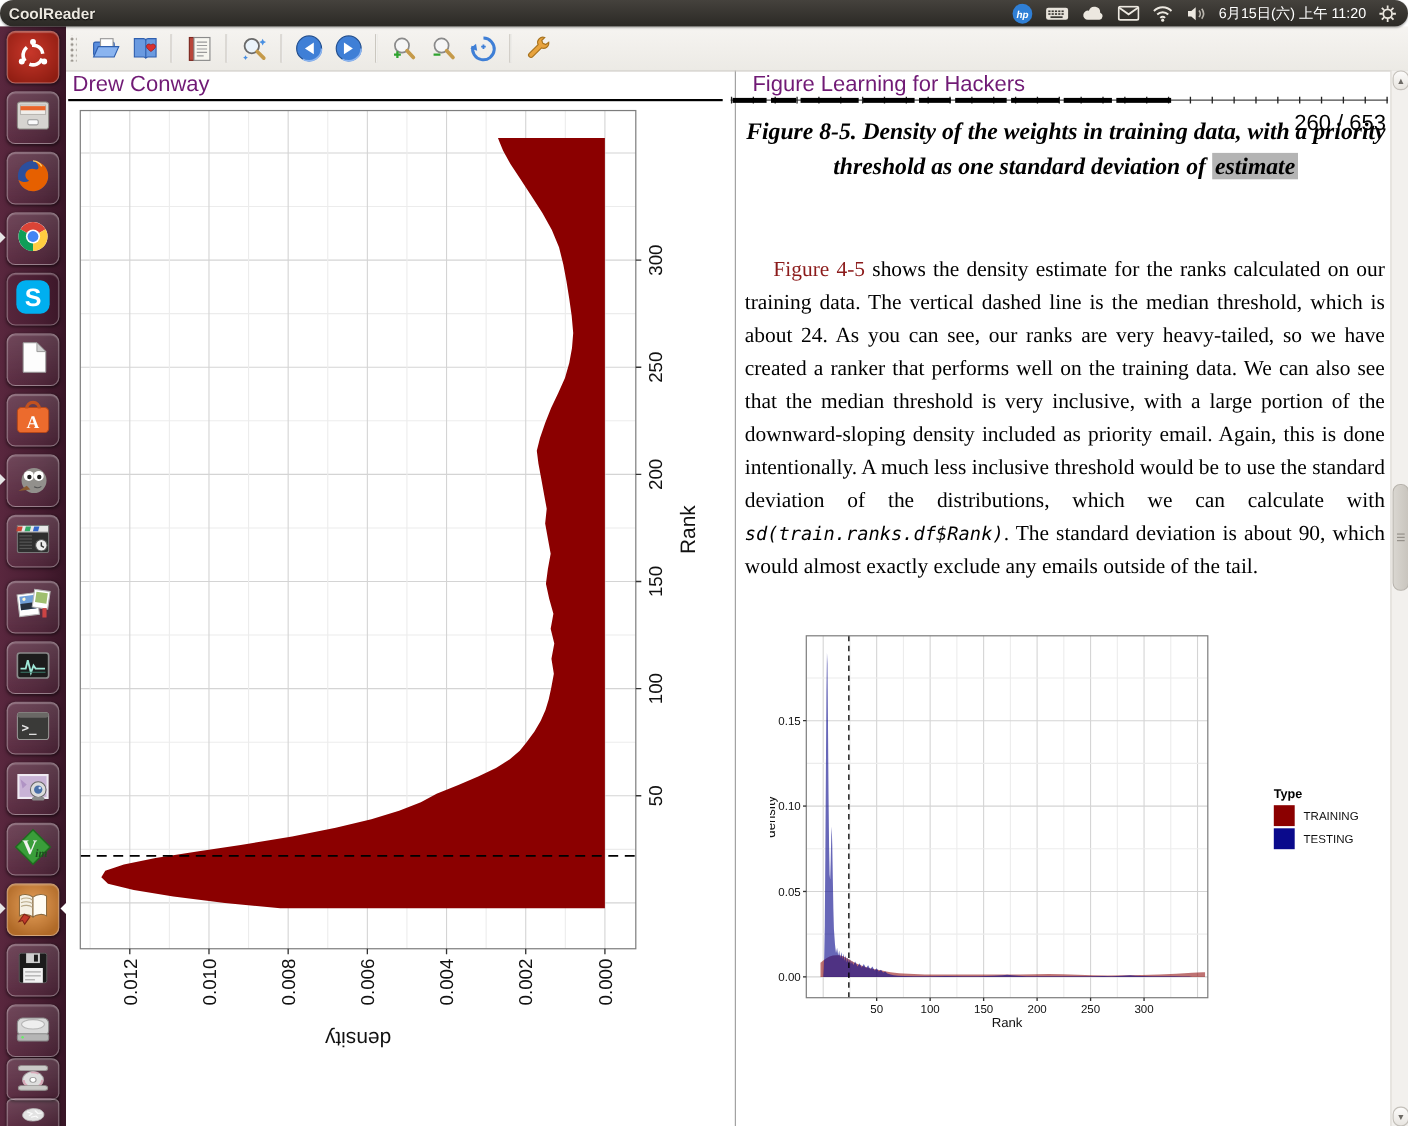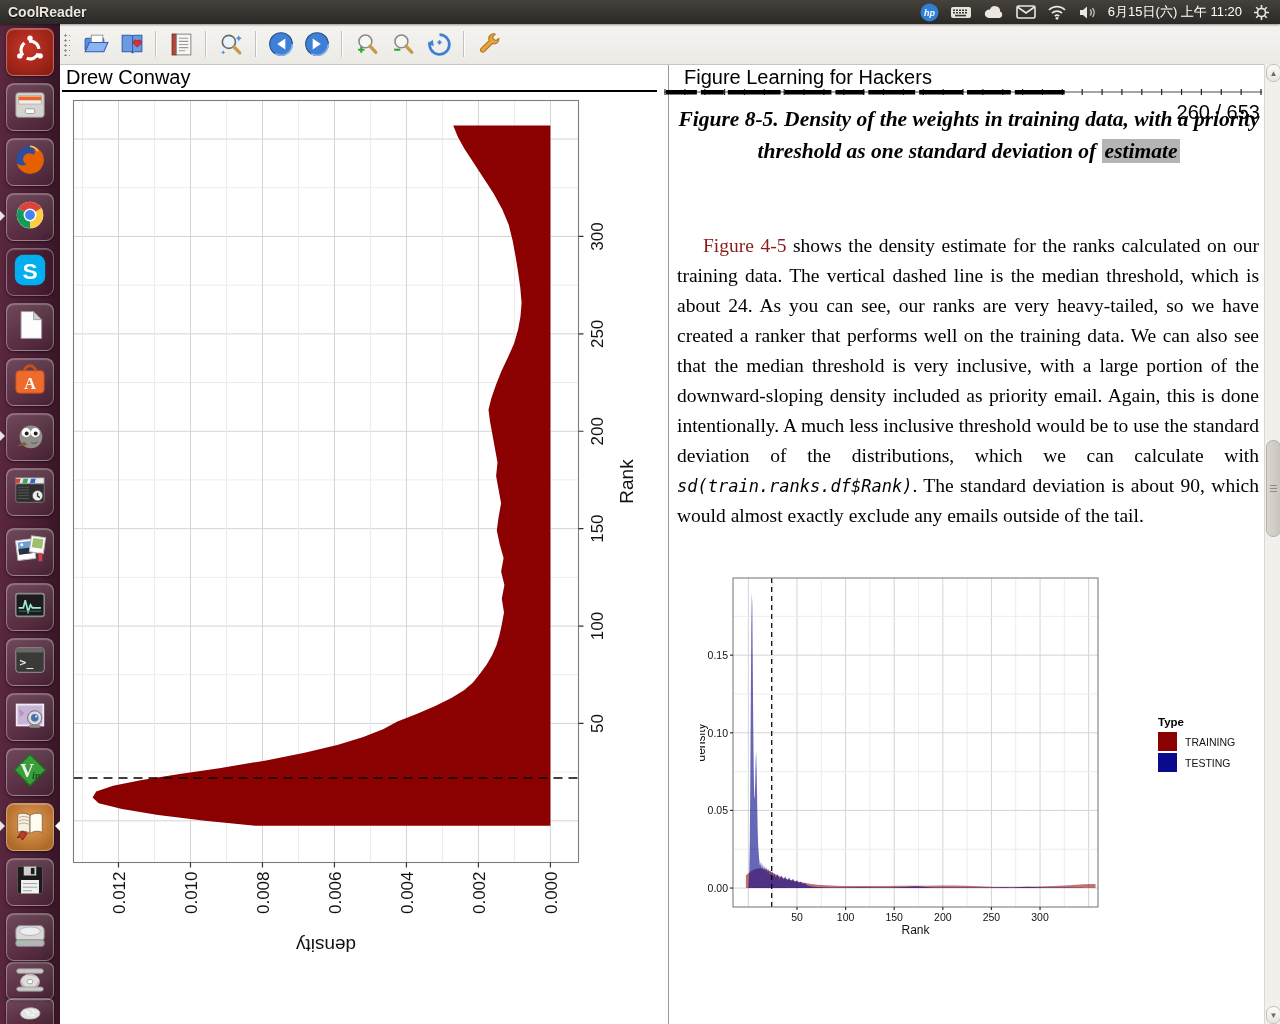--- a/index.html
+++ b/index.html
@@ -2,21 +2,21 @@
 <html><head>
 <meta charset="utf-8">
 <style>
   html,body{margin:0;padding:0}
   body{width:1280px;height:1024px;overflow:hidden;background:#fff;position:relative;
        font-family:"Liberation Sans",sans-serif;}
 
   
   #top-panel{position:absolute;left:0;top:0;width:1280px;height:24px;z-index:40;
     background:linear-gradient(#45423d,#2b2925);color:#ece8e0;display:flex;align-items:center;
-    box-shadow:0 1px 2px rgba(0,0,0,.4);}
+    box-shadow:0 1px 2px rgba(0,0,0,.4);border-radius:12px;}
   #app-title{font-weight:bold;font-size:14px;margin-left:8px;text-shadow:0 1px 1px #000;}
   #tray{margin-left:auto;display:flex;align-items:center;gap:11px;padding-right:10px;}
   #tray svg{display:block}
   #clock{font-size:13px;color:#fff;white-space:nowrap;}
 
   
   #launcher{position:absolute;left:0;top:24px;width:60px;height:1000px;z-index:30;
     background:linear-gradient(90deg,#59273e,#471d31 65%,#381526);}
   .tile{position:absolute;left:6px;width:46px;height:46px;border-radius:8px;
     border:1px solid rgba(255,255,255,.32);
@@ -35,21 +35,21 @@
     display:flex;align-items:center;}
   .thandle{width:7px;height:24px;margin:0 7px 0 3px;
     background-image:radial-gradient(circle,#97928b 1.2px,transparent 1.4px);
     background-size:5px 5px;background-position:0 1px;}
   .tbtn{width:32px;height:32px;margin:0 2px;border-radius:3px;display:flex;
     align-items:center;justify-content:center;}
   .tsep{width:1px;height:26px;background:#c6c2bb;border-right:1px solid #fdfdfc;margin:0 6px;}
 
   
   #page-divider{position:absolute;left:668px;top:64px;width:1px;height:960px;background:#9a9a9a;z-index:5;}
-  .page-header{position:absolute;top:66px;font-size:20px;color:#000000;z-index:6;}
+  .page-header{position:absolute;top:66px;font-size:20px;color:#701a75;z-index:6;}
   #left-header{left:66px;}
   #left-underline{position:absolute;left:62px;top:90px;width:595px;height:2px;background:#000;}
   #right-header{left:684px;}
   #page-indicator{position:absolute;left:1100px;top:66px;width:160px;text-align:right;font-size:20px;color:#000;margin-top:35px;}
   #progress-wrap{position:absolute;left:664px;top:84px;z-index:6;}
 
   #caption{position:absolute;left:676px;top:103px;width:586px;text-align:center;
     font-family:"Liberation Serif",serif;font-style:italic;font-weight:bold;
     font-size:21.5px;line-height:32px;color:#000;}
   #caption .hl{background:#b4b4b4;padding:0 3px;}

